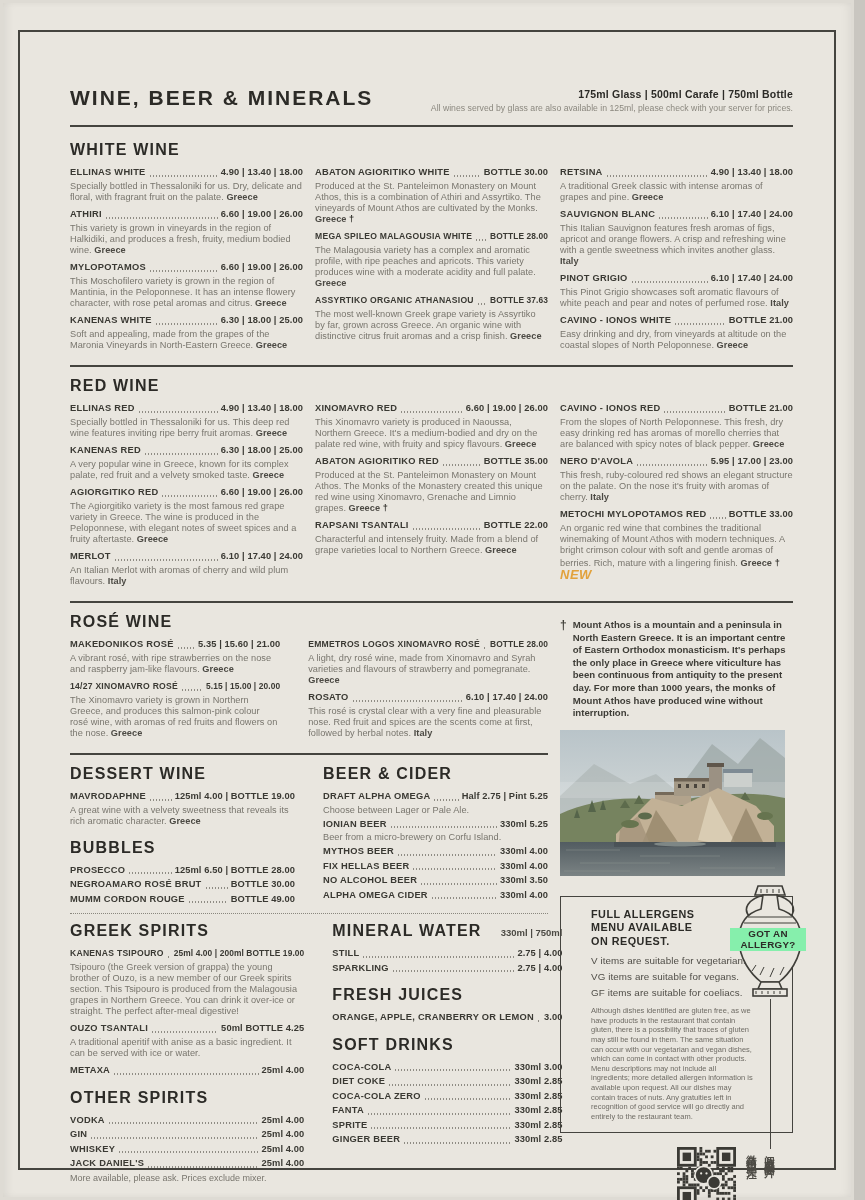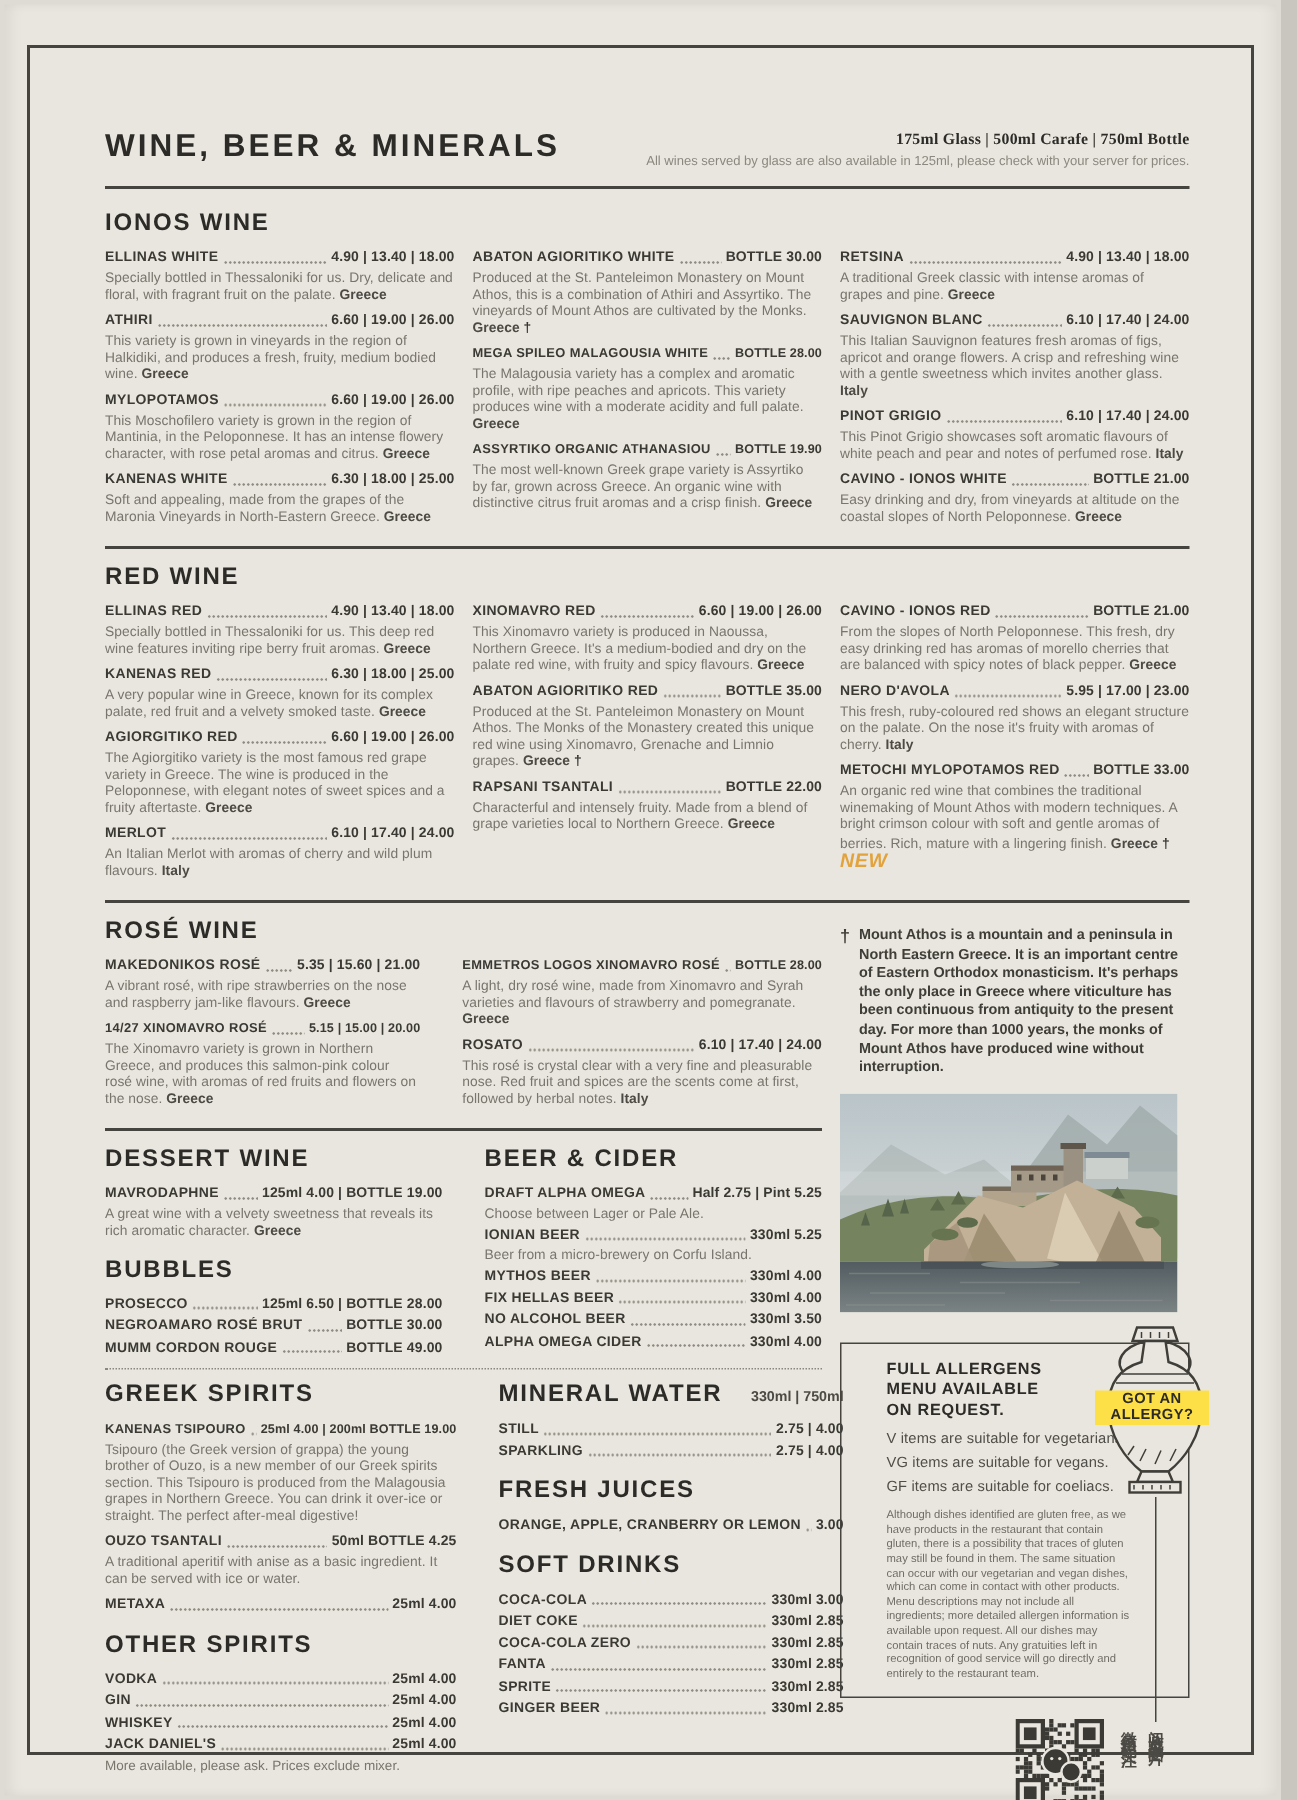--- a/index.html
+++ b/index.html
@@ -6,21 +6,21 @@
   body{width:865px;height:1200px;background:#c9c6c0;font-family:"Liberation Sans",sans-serif;-webkit-font-smoothing:antialiased;}
   .page{position:relative;width:854px;height:1200px;background:#e9e6df;overflow:hidden;
         box-shadow:inset 0 0 0 3px #dedbd4, inset 6px 0 10px rgba(0,0,0,.07), inset -6px 0 10px rgba(0,0,0,.05);}
   .frame{position:absolute;left:18px;right:18px;top:30px;bottom:30px;border:2px solid #45443f;pointer-events:none;}
   .content{position:absolute;left:70px;width:723px;top:86px;color:#2f2e2a;}
 
   
   .header-row{display:flex;justify-content:space-between;align-items:flex-start;margin-bottom:12px;}
   h1{margin:0;font-size:21px;font-weight:bold;letter-spacing:2px;color:#2c2b27;}
   .header-right{text-align:right;padding-top:2px;}
-  .sizes{font-size:10.5px;font-weight:bold;color:#2c2b27;letter-spacing:.2px;font-family:Liberation Serif, serif;}
+  .sizes{font-size:10.5px;font-weight:bold;color:#2c2b27;letter-spacing:.2px;}
   .size-note{font-size:8.7px;color:#8b887f;margin-top:3px;}
 
   
   .rule{border:none;border-top:2px solid #45443f;margin:0 0 14px;}
   .rule.sec{margin:8px 0 10px;}
   .dotted-rule{border:none;border-top:1.5px dotted #8a877e;margin:5px 0 8px;}
 
   
   .grid3{display:grid;grid-template-columns:1fr 1fr 1fr;column-gap:12px;}
   .grid2{display:grid;grid-template-columns:1fr 1fr;column-gap:28px;}
@@ -55,21 +55,21 @@
   .photo{margin-top:10px;width:100%;height:146px;overflow:hidden;}
   .photo svg{display:block;}
 
   .allergen-box{position:relative;margin-top:20px;border:1.5px solid #45443f;padding:11px 30px 11px;}
   .al-head{font-weight:bold;font-size:10.8px;letter-spacing:.5px;color:#2c2b27;width:64%;line-height:13.5px;}
   .al-lines{margin-top:7px;}
   .al-line{font-size:9.8px;color:#504e48;margin-top:5px;letter-spacing:.1px;}
   .al-small{font-size:7.5px;line-height:9.6px;color:#6f6c65;margin-top:8px;width:95%;}
   .amphora{position:absolute;top:-14px;right:-20px;width:84px;height:118px;z-index:2;}
   .amphora svg{display:block;}
-  .allergy-badge{position:absolute;top:45px;left:2px;right:6px;text-align:center;font-weight:bold;font-size:9.8px;line-height:11.5px;color:#2c2b27;background:#fde047;letter-spacing:.3px;}
+  .allergy-badge{position:absolute;top:45px;left:2px;right:6px;text-align:center;font-weight:bold;font-size:9.8px;line-height:11.5px;color:#2c2b27;background:#86efac;letter-spacing:.3px;}
   .stand{position:absolute;top:102px;right:21px;width:1.5px;height:150px;background:#45443f;z-index:1;}
 
   .qr-row{display:flex;justify-content:flex-end;align-items:flex-start;gap:9px;margin-top:14px;padding-right:16px;position:relative;z-index:3;}
   #qr{width:59px;height:59px;}
   .zh{display:flex;gap:4px;}
   .zh div{writing-mode:vertical-rl;text-orientation:upright;font-size:10.5px;letter-spacing:2.5px;color:#4c4a44;font-weight:bold;font-family:sans-serif;}
   .recycle{text-align:right;font-size:9.2px;color:#78756d;margin-top:10px;}
 </style>
 </head>
 <body>
@@ -82,21 +82,21 @@
       <h1>WINE, BEER &amp; MINERALS</h1>
       <div class="header-right">
         <div class="sizes">175ml Glass | 500ml Carafe | 750ml Bottle</div>
         <div class="size-note">All wines served by glass are also available in 125ml, please check with your server for prices.</div>
       </div>
     </div>
     <div class="rule"></div>
 
     <section class="grid3">
       <div>
-        <h2>IONOS WINE</h2>
+        <h2>WHITE WINE</h2>
         <div class="items">
             <div class="item">
     <div class="item-line">
       <span class="item-name">ELLINAS WHITE</span>
       <span class="leader"></span>
       <span class="item-price">4.90 | 13.40 | 18.00</span>
     </div>
     <div class="item-desc"><span class="desc-text">Specially bottled in Thessaloniki for us. Dry, delicate and floral, with fragrant fruit on the palate.</span><span class="origin"> Greece</span></div>
   </div>
             <div class="item">
@@ -139,21 +139,21 @@
       <span class="item-name">MEGA SPILEO MALAGOUSIA WHITE</span>
       <span class="leader"></span>
       <span class="item-price">BOTTLE 28.00</span>
     </div>
     <div class="item-desc"><span class="desc-text">The Malagousia variety has a complex and aromatic profile, with ripe peaches and apricots. This variety produces wine with a moderate acidity and full palate.</span><span class="origin"> Greece</span></div>
   </div>
           <div class="item compact">
     <div class="item-line">
       <span class="item-name">ASSYRTIKO ORGANIC ATHANASIOU</span>
       <span class="leader"></span>
-      <span class="item-price">BOTTLE 19.90</span>
+      <span class="item-price">BOTTLE 37.63</span>
     </div>
     <div class="item-desc"><span class="desc-text">The most well-known Greek grape variety is Assyrtiko by far, grown across Greece. An organic wine with distinctive citrus fruit aromas and a crisp finish.</span><span class="origin"> Greece</span></div>
   </div>
         </div>
       <div class="pad-top items">
           <div class="item">
     <div class="item-line">
       <span class="item-name">RETSINA</span>
       <span class="leader"></span>
       <span class="item-price">4.90 | 13.40 | 18.00</span>

